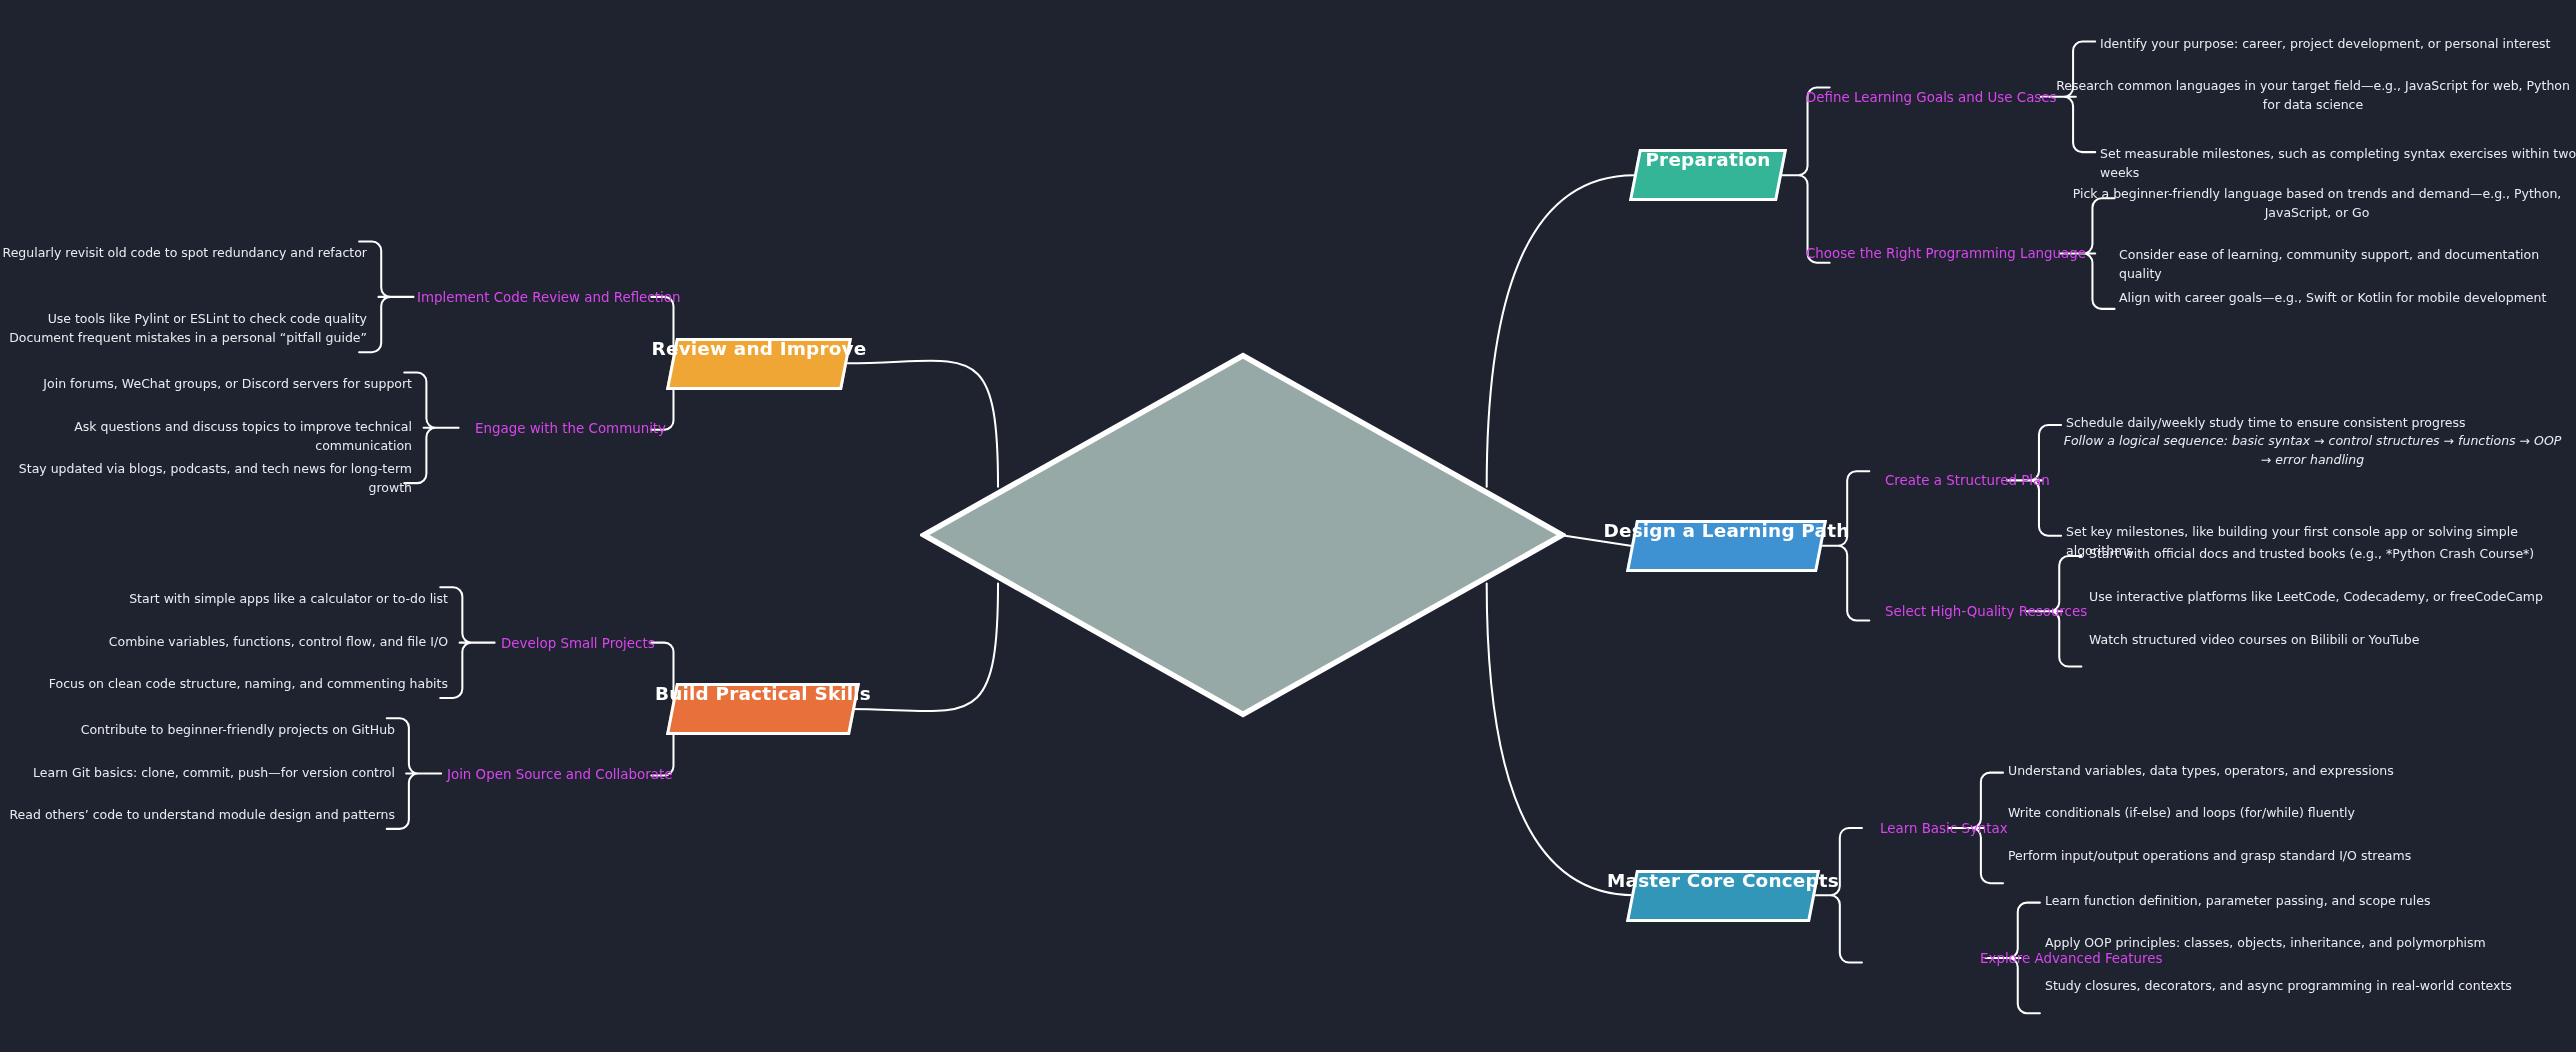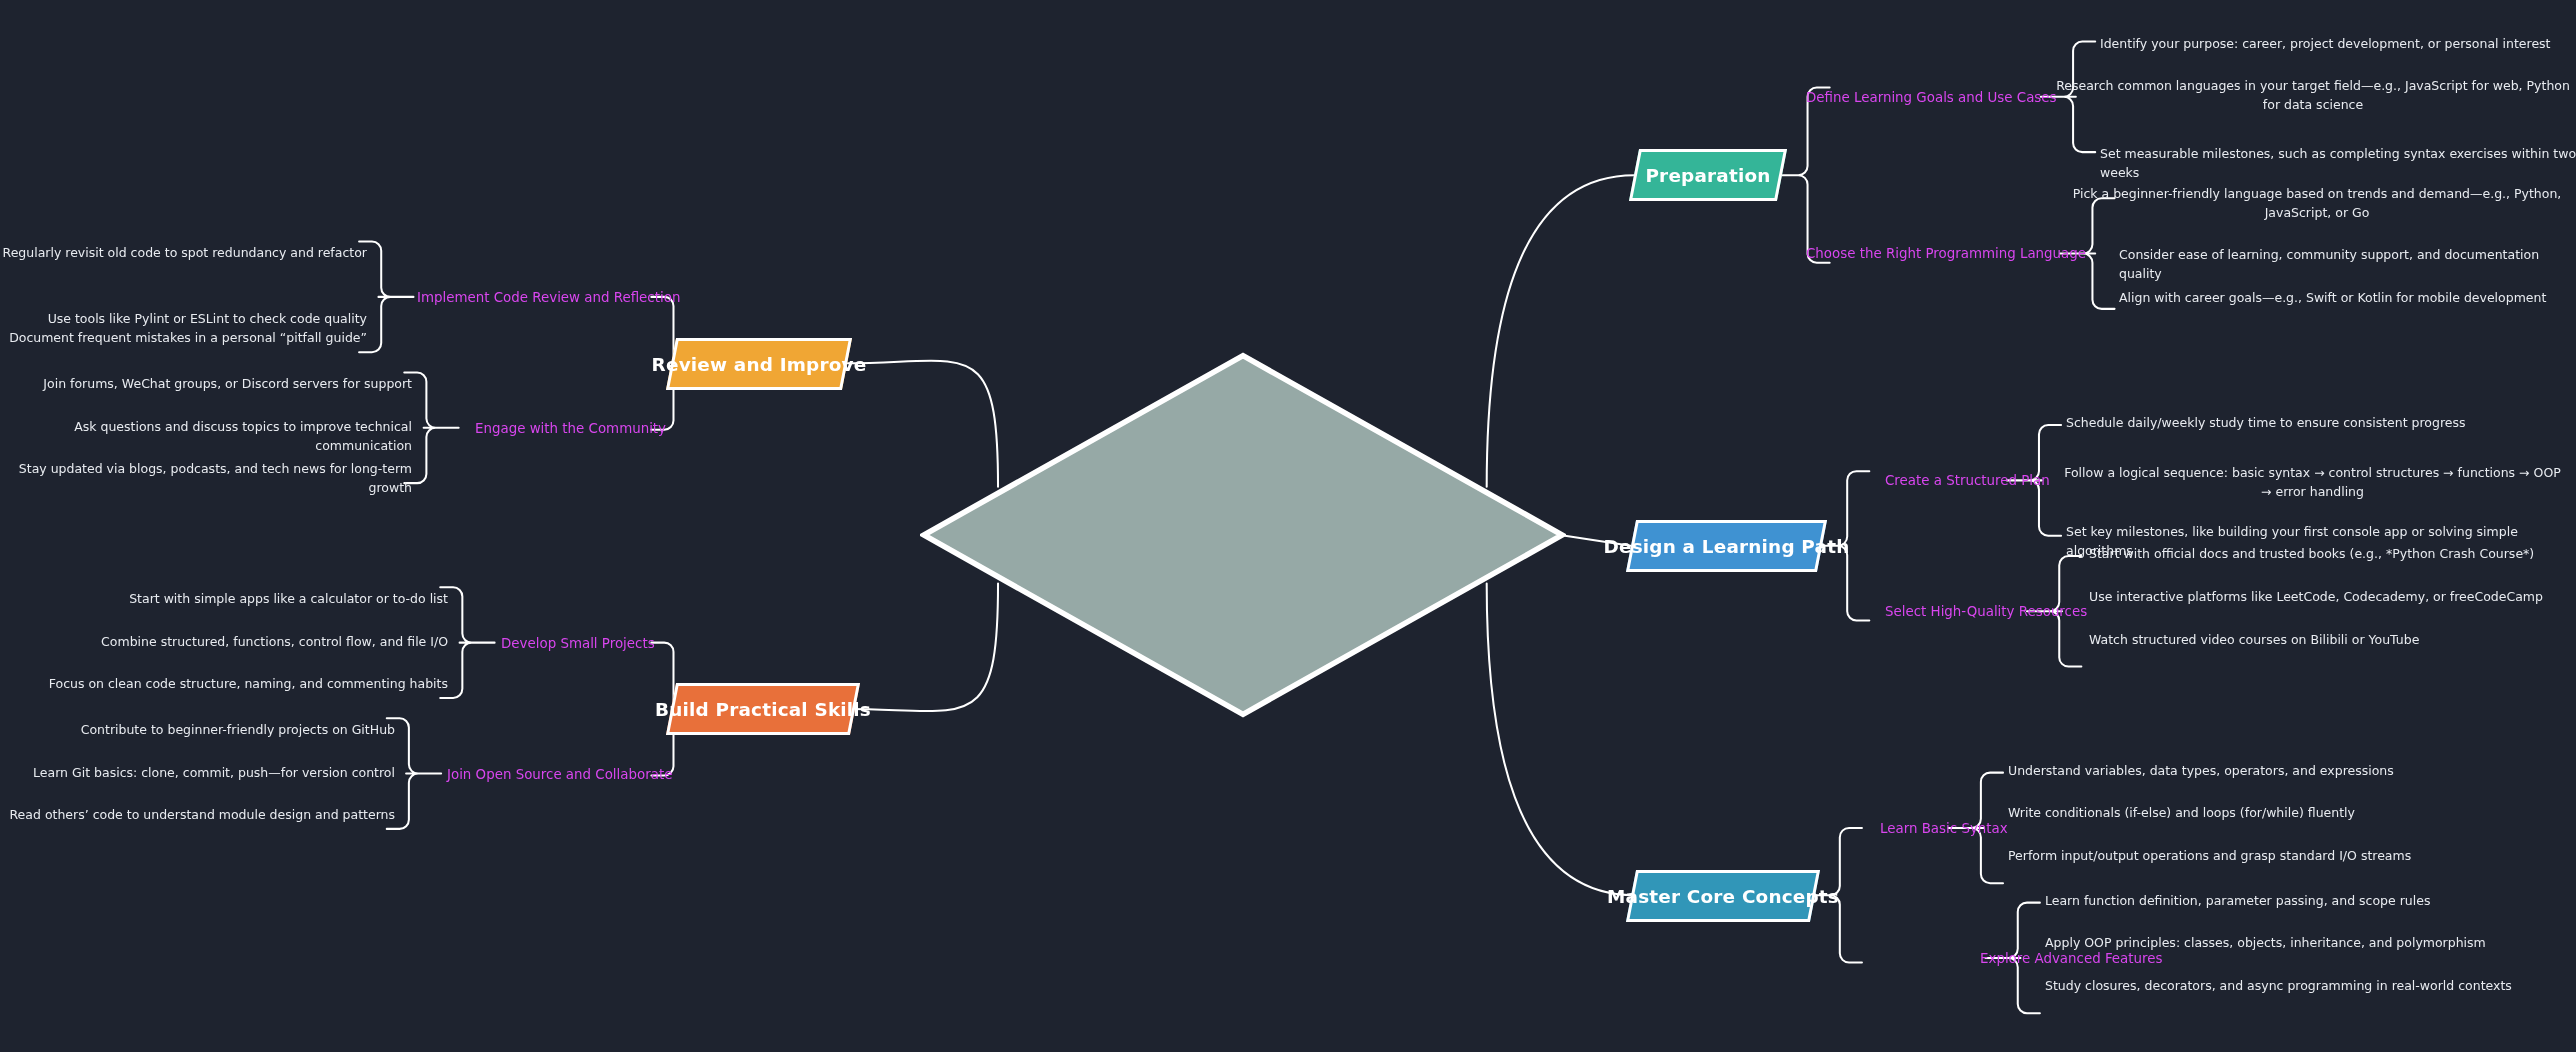--- a/index.html
+++ b/index.html
@@ -50,21 +50,21 @@
     font-weight: 600;
     line-height: 1.42;
     letter-spacing: 0.1px;
   }
 
   
   .branch-node {
     position: absolute;
     height: 52px;
     display: flex;
-    align-items: center;
+    align-items: flex-start;
     justify-content: center;
     box-sizing: border-box;
   }
   .branch-node .skew {
     position: absolute;
     left: 0; top: 0;
     width: 100%;
     height: 100%;
     transform: skewX(-11deg);
     border: 3.7px solid #ffffff;
@@ -185,21 +185,21 @@
 
   <div class="branch-node" style="left:1631px; top:520px; width:191px;">
     <div class="skew" style="background:#3f92d2;"></div>
     <span class="branch-label">Design a Learning Path</span>
   </div>
 
   <div class="sub-label" style="left:1885px; top:471px;">Create a Structured Plan</div>
   <div class="sub-label" style="left:1885px; top:602px;">Select High-Quality Resources</div>
 
   <div class="leaf-label r" style="left:2066px; top:414px; width:498px;">Schedule daily/weekly study time to ensure consistent progress</div>
-  <div class="leaf-label wrap" style="left:2061px; top:464px; width:503px;">Follow a logical sequence: basic syntax → control structures → functions → OOP → error handling</div>
+  <div class="leaf-label wrap" style="left:2061px; top:432px; width:503px;font-style:italic;">Follow a logical sequence: basic syntax → control structures → functions → OOP → error handling</div>
   <div class="leaf-label r" style="left:2066px; top:523px; width:498px;">Set key milestones, like building your first console app or solving simple algorithms</div>
 
   <div class="leaf-label r" style="left:2089px; top:545px; width:480px;">Start with official docs and trusted books (e.g., *Python Crash Course*)</div>
   <div class="leaf-label r" style="left:2089px; top:588px; width:480px;">Use interactive platforms like LeetCode, Codecademy, or freeCodeCamp</div>
   <div class="leaf-label r" style="left:2089px; top:631px; width:480px;">Watch structured video courses on Bilibili or YouTube</div>
 
   <div class="branch-node" style="left:1631px; top:870px; width:184px;">
     <div class="skew" style="background:#3196b8;"></div>
     <span class="branch-label">Master Core Concepts</span>
   </div>
@@ -233,21 +233,21 @@
 
   <div class="branch-node" style="left:671px; top:683px; width:184px;">
     <div class="skew" style="background:#e8703a;"></div>
     <span class="branch-label">Build Practical Skills</span>
   </div>
 
   <div class="sub-label" style="left:501px; top:634px;">Develop Small Projects</div>
   <div class="sub-label" style="left:447px; top:765px;">Join Open Source and Collaborate</div>
 
   <div class="leaf-label l" style="left:0px; top:590px; width:448px;">Start with simple apps like a calculator or to-do list</div>
-  <div class="leaf-label l" style="left:0px; top:633px; width:448px;">Combine structured, functions, control flow, and file I/O</div>
+  <div class="leaf-label l" style="left:0px; top:633px; width:448px;">Combine variables, functions, control flow, and file I/O</div>
   <div class="leaf-label l" style="left:0px; top:675px; width:448px;">Focus on clean code structure, naming, and commenting habits</div>
 
   <div class="leaf-label l" style="left:0px; top:721px; width:395px;">Contribute to beginner-friendly projects on GitHub</div>
   <div class="leaf-label l" style="left:0px; top:764px; width:395px;">Learn Git basics: clone, commit, push—for version control</div>
   <div class="leaf-label l" style="left:0px; top:806px; width:395px;">Read others’  code to understand module design and patterns</div>
 
 </div>
 
 
 </body></html>

